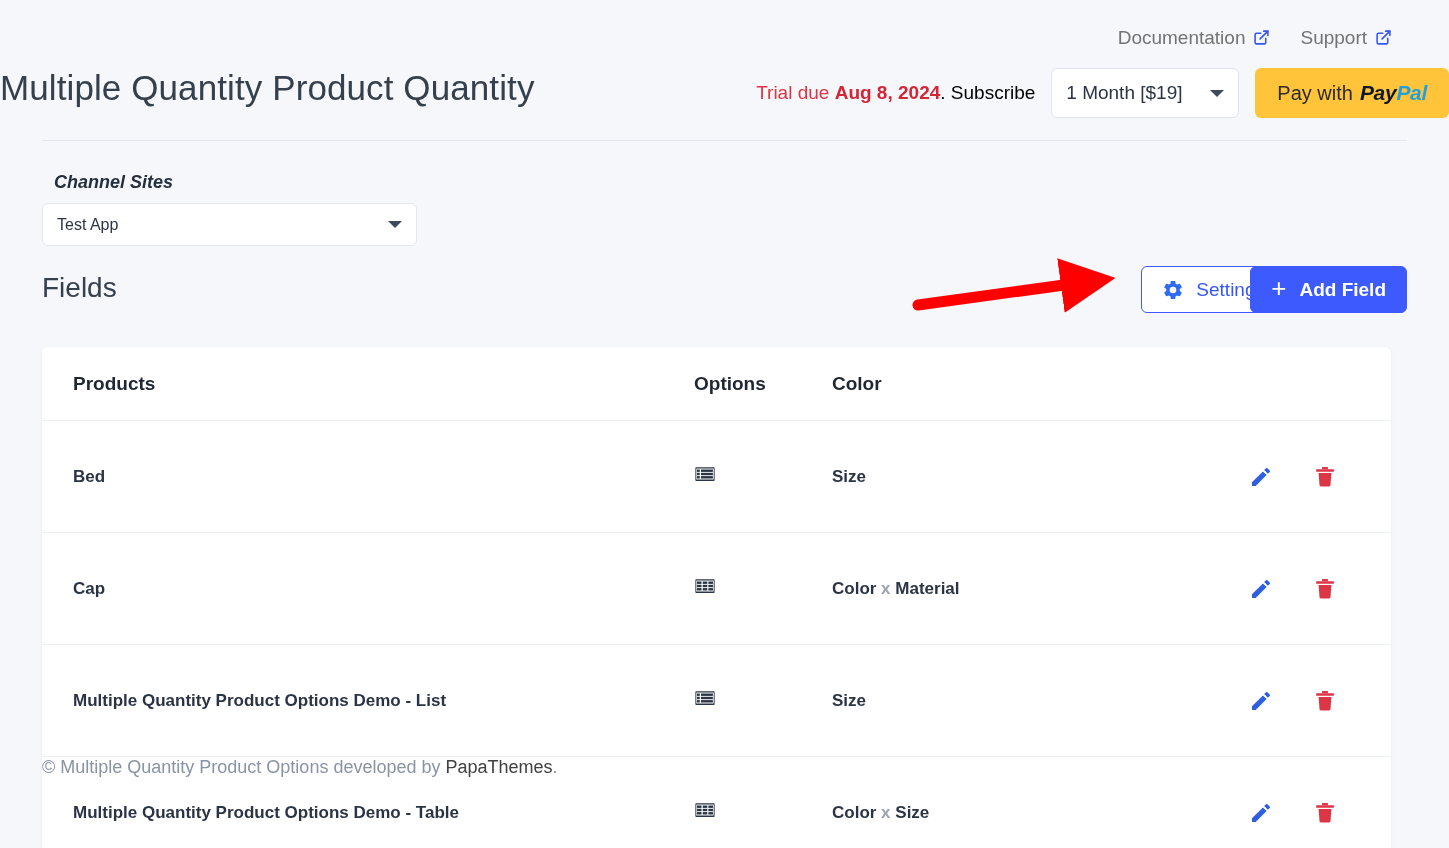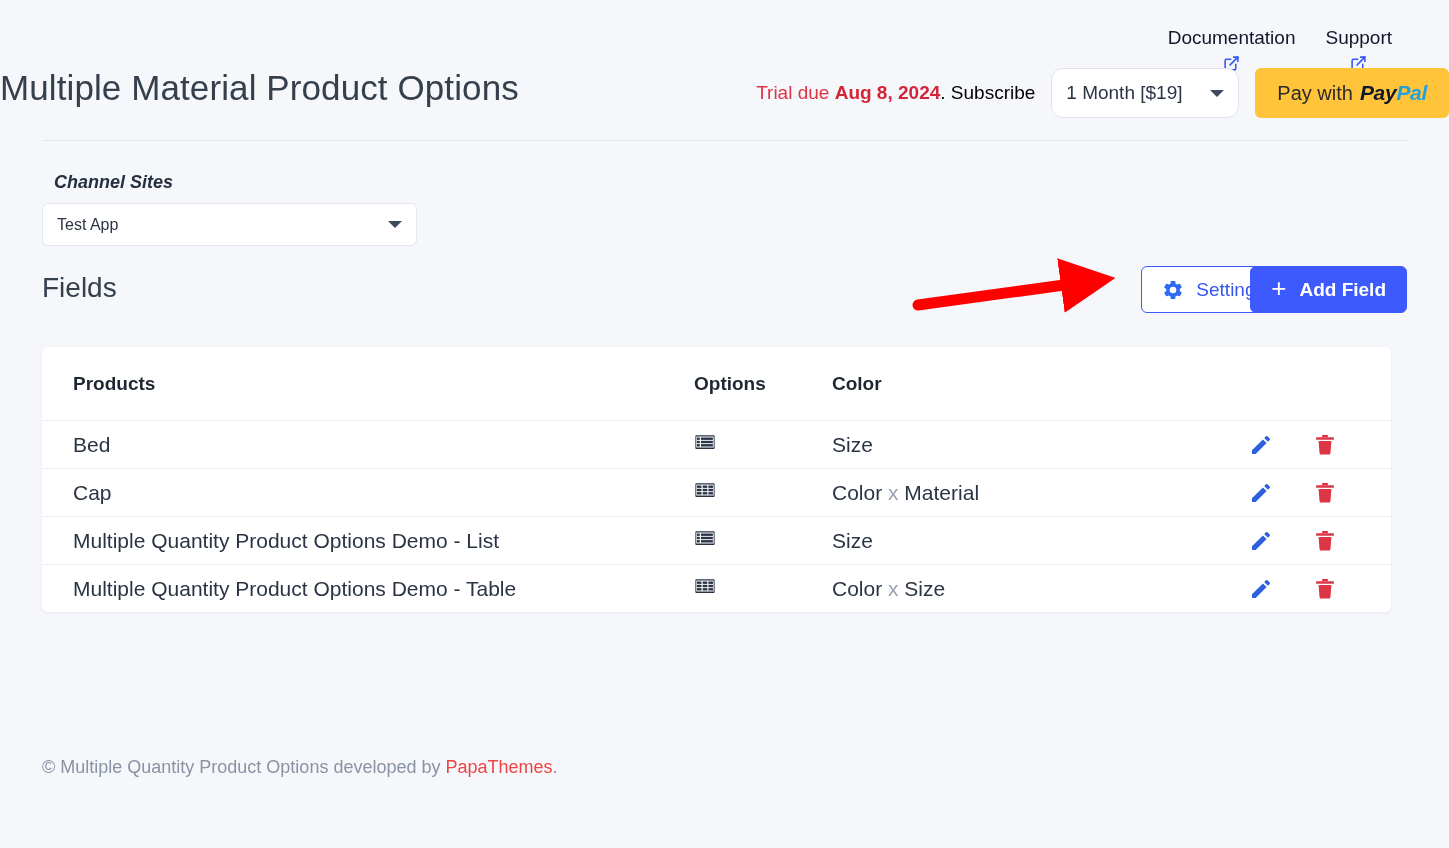--- a/index.html
+++ b/index.html
@@ -28,25 +28,24 @@
     top: 28px;
     right: 57px;
     display: flex;
     align-items: center;
     gap: 30px;
   }
   .toplink {
     display: inline-flex;
     align-items: center;
     gap: 8px;
-    color: #0f172a;
+    color: #737373;
     font-size: 19px;
     text-decoration: none;
     line-height: 1;
-    flex-direction: column;
   }
   .ext-icon { display: block; }
   .app-title {
     position: absolute;
     left: 0;
     top: 45px;
     font-size: 35px;
     font-weight: 400;
     color: #36404d;
     letter-spacing: .1px;
@@ -67,21 +66,21 @@
     margin-right: 0px;
   }
   .trial b { font-weight: 700; color: #d32535; }
   .trial .sub { color: #000000; }
 
   .plan-select {
     width: 188px;
     height: 50px;
     background: #ffffff;
     border: 1px solid #dfe3ec;
-    border-radius: 12px;
+    border-radius: 6px;
     display: flex;
     align-items: center;
     padding: 4px 14px;
     font-size: 19px;
     color: #2b3445;
     position: relative;
   }
   .plan-select .caret {
     position: absolute;
     right: 14px;
@@ -243,25 +242,26 @@
     color: #1f2733;
     padding: 26px 0 25px 0;
     border-bottom: 1px solid #eceff4;
   }
   th.c-products { padding-left: 31px; width: 652px; }
   th.c-layout   { width: 138px; }
   th.c-option   { width: 400px; }
   th.c-actions  { width: 159px; }
 
   tbody td {
-    font-size: 21px;
+    font-size: 17px;
     color: #2b3445;
-    padding: 10px 0;
+    padding: 42px 0;
     border-bottom: 1px solid #eceff4;
     vertical-align: middle;
+    font-weight: bold;
   }
   tbody tr:last-child td { border-bottom: none; }
   td.c-products { padding-left: 31px; }
   td.c-option .sep { color: #9aa3b2; }
   td.c-actions { text-align: left; }
   .actions-wrap {
     display: flex;
     align-items: center;
     gap: 40px;
     padding-left: 17px;
@@ -275,21 +275,21 @@
   }
 
   
   .footer {
     position: absolute;
     left: 42px;
     top: 757px;
     font-size: 18px;
     color: #8a93a4;
   }
-  .footer a { color: #ef4444; text-decoration: none; }
+  .footer a { color: #404040; text-decoration: none; }
 </style>
 </head>
 <body>
 
 <div class="page">
 
   <div class="toplinks">
     <a class="toplink" href="#">
       <span>Documentation</span>
       <svg class="ext-icon" width="17" height="17" viewBox="0 0 24 24" fill="none" stroke="#3556f2" stroke-width="2.2" stroke-linecap="round" stroke-linejoin="round">
@@ -301,21 +301,21 @@
     <a class="toplink" href="#">
       <span>Support</span>
       <svg class="ext-icon" width="17" height="17" viewBox="0 0 24 24" fill="none" stroke="#3556f2" stroke-width="2.2" stroke-linecap="round" stroke-linejoin="round">
         <path d="M18 13v6a2 2 0 0 1-2 2H5a2 2 0 0 1-2-2V8a2 2 0 0 1 2-2h6"></path>
         <polyline points="15 3 21 3 21 9"></polyline>
         <line x1="10" y1="14" x2="21" y2="3"></line>
       </svg>
     </a>
   </div>
 
-  <h1 class="app-title">Multiple Material Product Options</h1>
+  <h1 class="app-title">Multiple Quantity Product Quantity</h1>
 
   <div class="billing">
     <div class="trial">
       <span>Trial due </span><b>Aug 8, 2024</b><span class="sub">. Subscribe</span>
     </div>
     <div class="plan-select">
       <span>1 Month [$19]</span>
       <span class="caret"></span>
     </div>
     <button class="paypal-btn">

